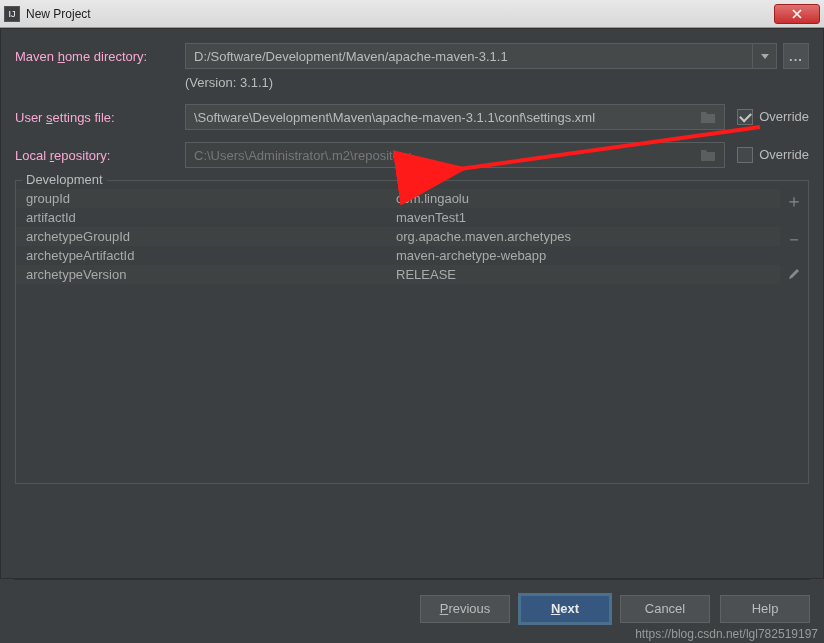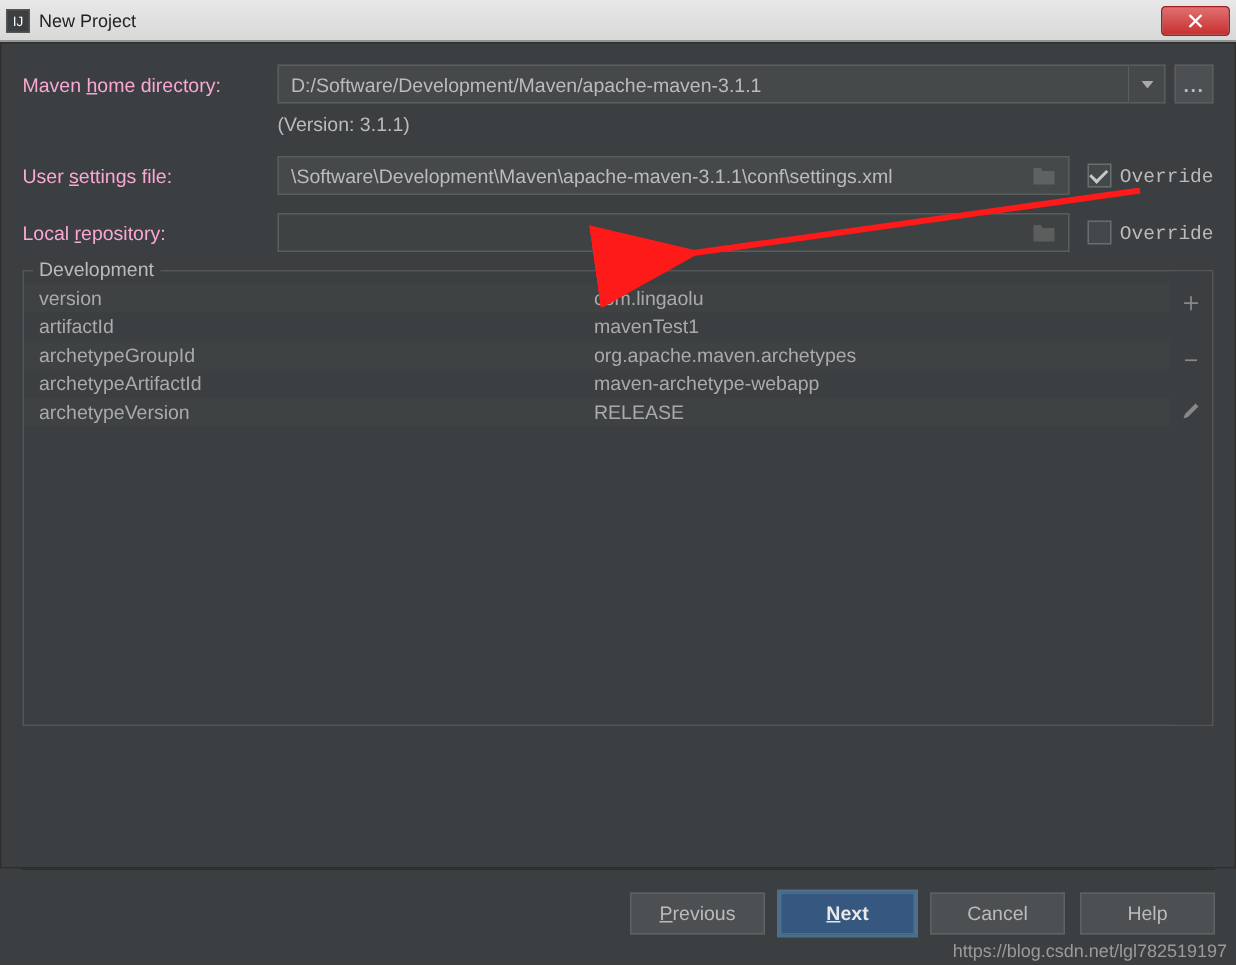--- a/index.html
+++ b/index.html
@@ -91,21 +91,21 @@
   margin-left: 6px;
   display: flex;
   align-items: center;
   justify-content: center;
   color: #bbb;
   font-weight: bold;
   letter-spacing: 1px;
   cursor: pointer;
 }
 .version-row { margin-left: 170px; margin-top: -6px; margin-bottom: 14px; color: #bbbbbb; }
-.override-cell { display: flex; align-items: center; margin-left: 12px; font-family: Liberation Mono, monospace; }
+.override-cell { display: flex; align-items: flex-start; margin-left: 12px; }
 .checkbox {
   width: 16px; height: 16px;
   border: 1px solid #6a6d6e;
   background: #43494a;
   margin-right: 6px;
   display: flex;
   align-items: center;
   justify-content: center;
 }
 .checkbox.checked::after {
@@ -243,36 +243,37 @@
       <div class="checkbox checked"></div>
       <span>Override</span>
     </div>
   </div>
 
   <div class="form-row">
     <div class="form-label">
       <span>Local </span><span class="mnemonic">r</span><span>epository:</span>
     </div>
     <div class="input disabled">
+      <span>C:\Users\Administrator\.m2\repository</span>
       <svg class="folder-icon folder" viewBox="0 0 16 14">
           <path d="M1 2h5l1 2h8v9H1z"></path>
         </svg>
     </div>
     <div class="override-cell">
       <div class="checkbox"></div>
       <span>Override</span>
     </div>
   </div>
 
   <div class="properties-box">
     <div class="properties-title">Development</div>
     <div class="properties-body">
       <div class="prop-table" id="prop-table">
           <div class="prop-row">
-            <div class="prop-key">version</div>
+            <div class="prop-key">groupId</div>
             <div class="prop-val">com.lingaolu</div>
           </div>
           <div class="prop-row">
             <div class="prop-key">artifactId</div>
             <div class="prop-val">mavenTest1</div>
           </div>
           <div class="prop-row">
             <div class="prop-key">archetypeGroupId</div>
             <div class="prop-val">org.apache.maven.archetypes</div>
           </div>

